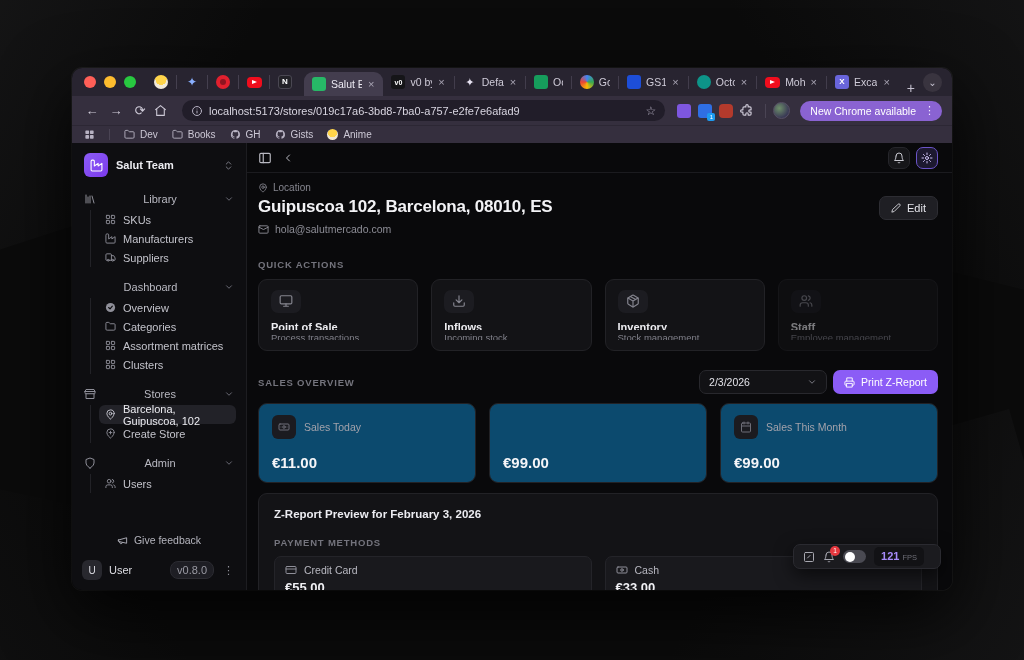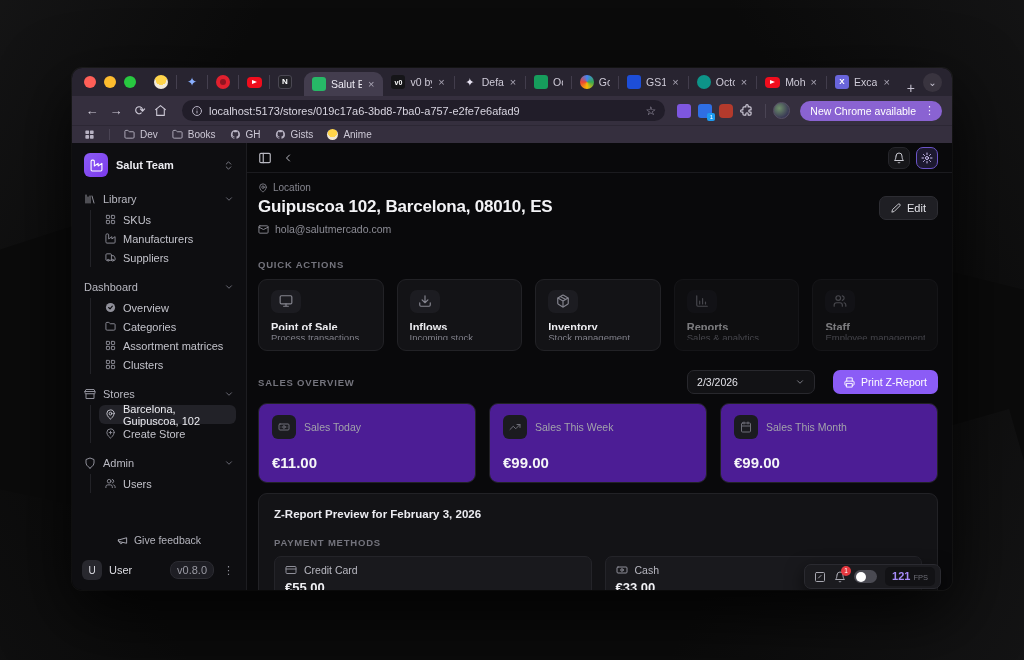--- a/index.html
+++ b/index.html
@@ -102,21 +102,21 @@
   .sidebar { width:175px; flex:0 0 auto; background:#0e0e11; border-right:1px solid #1d1d21;
     display:flex; flex-direction:column; padding:8px 10px 10px; }
   .team-row { display:flex; align-items:center; gap:8px; padding:2px 2px; }
   .team-ic { width:24px; height:24px; border-radius:6px; background:linear-gradient(135deg,#8b5cf6,#7c3aed);
     color:#fff; display:flex; align-items:center; justify-content:center; flex:0 0 auto; }
   .team-name { color:#ececf1; font-size:11px; font-weight:700; flex:1 1 auto; }
   .updown { color:#82828c; flex:0 0 auto; }
   .sec { margin-top:10px; }
   .sec-h { display:flex; align-items:center; gap:7px; height:20px; color:#b9b9c2; font-size:11px; padding:0 2px; }
   .sec-h .sic { color:#8f8f99; flex:0 0 auto; }
-  .sec-h .slabel { flex:1 1 auto; }
+  .sec-h .slabel { flex:1 1 auto;text-align:center; }
   .sec-h .chev { color:#7a7a85; flex:0 0 auto; }
   .sec-items { margin-left:8px; border-left:1px solid #222227; padding-left:8px; margin-top:1px; }
   .sitem { display:flex; align-items:center; gap:7px; height:19px; color:#c3c3cb; font-size:11px;
     border-radius:6px; padding:0 6px; }
   .sitem .sic { color:#8f8f99; flex:0 0 auto; }
   .sitem.selected { background:#222228; color:#ececf1; }
   .sitem.selected .sic { color:#c9c9d2; }
   .sb-spacer { flex:1 1 auto; }
   .feedback { display:flex; align-items:center; justify-content:center; gap:6px; color:#b4b4bd;
     font-size:10.5px; height:20px; margin-bottom:10px; }
@@ -151,50 +151,50 @@
   .qa-row { display:flex; gap:13px; margin-top:9px; flex:0 0 auto; }
   .qa-card { flex:1 1 0; min-width:0; height:72px; background:#131316; border:1px solid #222226;
     border-radius:9px; padding:10px 12px; display:flex; flex-direction:column; }
   .qa-card.dim { opacity:.5; }
   .qa-ic { width:30px; height:30px; border-radius:7px; background:#1c1c21; color:#85858f;
     display:flex; align-items:center; justify-content:center; }
   .qa-title { color:#ededf1; font-size:11px; font-weight:700; margin-top:8px; white-space:nowrap; overflow:hidden; }
   .qa-sub { color:#80808a; font-size:9.5px; margin-top:2px; white-space:nowrap; overflow:hidden; }
 
   .so-row { display:flex; align-items:center; margin-top:19px; flex:0 0 auto; }
-  .so-right { margin-left:auto; display:flex; gap:18px; align-items:center; }
+  .so-right { margin-left:auto; display:flex; gap:6px; align-items:center; }
   .date-select { width:128px; height:24px; background:#121215; border:1px solid #28282d; border-radius:7px;
     color:#e2e2e8; font-size:10.5px; display:flex; align-items:center; padding:0 9px; }
   .date-select .dchev { margin-left:auto; color:#8f8f99; }
   .print-btn { height:24px; background:#8b5cf6; border-radius:7px; color:#fff; font-size:10.5px;
     display:flex; align-items:center; gap:6px; padding:0 11px; }
 
   .stats-row { display:flex; gap:13px; margin-top:9px; flex:0 0 auto; }
-  .stat-card { flex:1 1 0; min-width:0; height:80px; background:#4c1d95; border:1px solid #222226;
+  .stat-card { flex:1 1 0; min-width:0; height:80px; background:#0c4a6e; border:1px solid #222226;
     border-radius:9px; padding:11px 13px; display:flex; flex-direction:column; }
   .stat-top { display:flex; align-items:center; gap:8px; }
   .stat-ic { width:24px; height:24px; border-radius:6px; background:#1b1b20; color:#6e6e78;
     display:flex; align-items:center; justify-content:center; }
   .stat-label { color:#a2a2ab; font-size:10.5px; }
   .stat-value { color:#f5f5f8; font-size:15px; font-weight:700; margin-top:auto; }
 
   .zreport { margin-top:10px; background:#131316; border:1px solid #222226; border-radius:9px;
     padding:14px 15px; flex:0 0 auto; }
   .z-title { color:#ececf1; font-size:11.5px; font-weight:700; }
   .pm-label { margin-top:17px; }
   .pm-row { display:flex; gap:13px; margin-top:8px; }
   .pm-card { flex:1 1 0; min-width:0; height:52px; background:#19191d; border:1px solid #242429;
     border-radius:7px; padding:7px 10px; }
   .pm-top { display:flex; align-items:center; gap:7px; color:#b8b8c1; font-size:10.5px; }
   .pm-top .sic { color:#8f8f99; }
   .pm-value { color:#f0f0f4; font-size:13px; font-weight:700; margin-top:4px; }
 
   
-  .fps { position:absolute; right:11px; bottom:1px; height:25px; background:#1b1b1f; border:1px solid #2a2a30;
-    border-radius:7px; display:flex; align-items:center; gap:8px; padding:0 5px 0 9px;
+  .fps { position:absolute; right:11px; bottom:21px; height:25px; background:#1b1b1f; border:1px solid #2a2a30;
+    border-radius:7px; display:flex; align-items:center; gap:8px; padding:0 16px 0 9px;
     box-shadow:0 6px 18px rgba(0,0,0,.6); }
   .fps-ic { color:#a8a8b1; position:relative; }
   .bell-badge { position:absolute; top:-5px; right:-5px; min-width:10px; height:10px; border-radius:5px;
     background:#e5383f; color:#fff; font-size:6.5px; display:flex; align-items:center; justify-content:center; padding:0 2px; }
   .toggle { width:23px; height:13px; border-radius:7px; background:#4a4a52; position:relative; }
   .toggle::after { content:""; position:absolute; left:1.5px; top:1.5px; width:10px; height:10px;
     border-radius:50%; background:#fff; }
   .fps-count { background:#121215; border-radius:5px; height:19px; display:flex; align-items:baseline;
     gap:3px; padding:0 7px; }
   .fps-val { color:#a78bfa; font-size:11px; font-weight:700; line-height:19px; }
@@ -677,30 +677,20 @@
                   <path d="M21 16V8a2 2 0 0 0-1-1.7l-7-4a2 2 0 0 0-2 0l-7 4A2 2 0 0 0 3 8v8a2 2 0 0 0 1 1.7l7 4a2 2 0 0 0 2 0l7-4a2 2 0 0 0 1-1.7Z"></path>
                   <path d="m3.3 7 8.7 5 8.7-5M12 22V12"></path>
                 </svg>
               </span>
             <span class="qa-title">Inventory</span>
             <span class="qa-sub">Stock management</span>
           </div>
           <div class="qa-card dim">
             <span class="qa-ic">
                 <svg class="ic" width="14" height="14" viewBox="0 0 24 24">
-                  <path d="M3 3v16a2 2 0 0 0 2 2h16"></path>
-                  <path d="M8 17v-5M13 17V8M18 17v-3"></path>
-                </svg>
-              </span>
-            <span class="qa-title">Reports</span>
-            <span class="qa-sub">Sales &amp; analytics</span>
-          </div>
-          <div class="qa-card dim">
-            <span class="qa-ic">
-                <svg class="ic" width="14" height="14" viewBox="0 0 24 24">
                   <circle cx="9" cy="7" r="4"></circle>
                   <path d="M2 21v-2a4 4 0 0 1 4-4h6a4 4 0 0 1 4 4v2"></path>
                   <path d="M16 3.1a4 4 0 0 1 0 7.8"></path>
                   <path d="M22 21v-2a4 4 0 0 0-3-3.9"></path>
                 </svg>
               </span>
             <span class="qa-title">Staff</span>
             <span class="qa-sub">Employee management</span>
           </div>
         </div>
@@ -737,29 +727,20 @@
                     <rect x="2" y="6" width="20" height="12" rx="2"></rect>
                     <circle cx="12" cy="12" r="2.5"></circle>
                     <path d="M6 12h.01M18 12h.01"></path>
                   </svg>
                 </span>
               <span class="stat-label">Sales Today</span>
             </div>
             <span class="stat-value">€11.00</span>
           </div>
           <div class="stat-card">
-            <div class="stat-top">
-              <span class="stat-ic">
-                  <svg class="ic" width="12" height="12" viewBox="0 0 24 24">
-                    <path d="m22 7-8.5 8.5-5-5L2 17"></path>
-                    <path d="M16 7h6v6"></path>
-                  </svg>
-                </span>
-              <span class="stat-label">Sales This Week</span>
-            </div>
             <span class="stat-value">€99.00</span>
           </div>
           <div class="stat-card">
             <div class="stat-top">
               <span class="stat-ic">
                   <svg class="ic" width="12" height="12" viewBox="0 0 24 24">
                     <rect x="3" y="4" width="18" height="18" rx="2"></rect>
                     <path d="M16 2v4M8 2v4M3 10h18"></path>
                   </svg>
                 </span>

